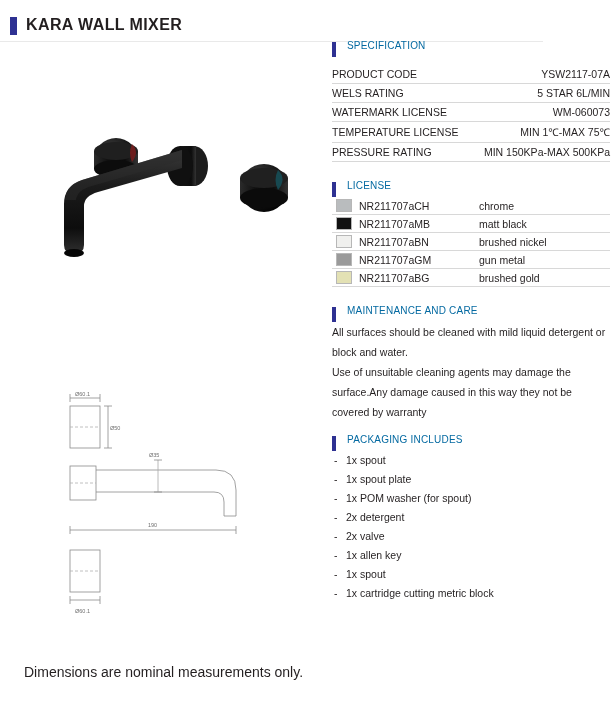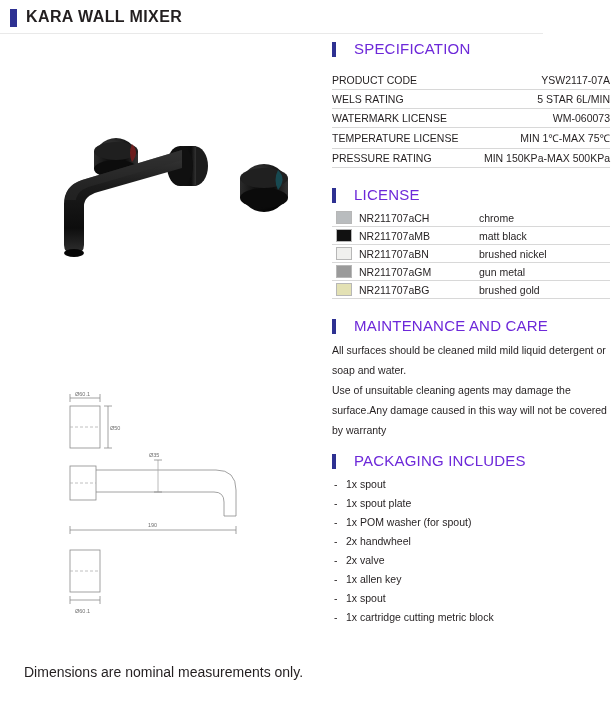--- a/index.html
+++ b/index.html
@@ -12,21 +12,21 @@
     height: 717px;
     position: relative;
     font-family: "Liberation Sans", sans-serif;
     color: #231f20;
     overflow: hidden;
   }
 
   
   .header {
     position: absolute;
-    left: 0; top: 0;
+    left: 0; top: 8px;
     width: 543px;
     height: 34px;
     border-bottom: 1px solid #e9e9e9;
   }
   .header-bar {
     position: absolute;
     left: 10px; top: 9px;
     width: 7px; height: 18px;
     background: #2e3192;
   }
@@ -62,25 +62,25 @@
 
   
   .right-col {
     position: absolute;
     left: 332px; top: 40px;
     width: 278px;
   }
 
   .section-head {
     position: relative;
-    padding-left: 22px;
+    padding-left: 15px;
     margin: 0 0 6px 0;
-    font-size: 15px;
+    font-size: 10px;
     font-weight: normal;
-    color: #6d28d9;
+    color: #0369a1;
     letter-spacing: 0.2px;
   }
   .section-head::before {
     content: "";
     position: absolute;
     left: 0; top: 2px;
     width: 4px; height: 15px;
     background: #2e3192;
   }
 
@@ -315,30 +315,30 @@
       <div class="sw" style="background:#e3e1b4"></div>
       <div class="finish-code">NR211707aBG</div>
       <div class="finish-name">brushed gold</div>
     </div>
   </div>
 
   <div class="gap-md"></div>
 
   <div class="section-head">MAINTENANCE AND CARE</div>
   <div class="maint-text">
-    <p>All surfaces should be cleaned mild mild liquid detergent or soap and water.</p>
-    <p>Use of unsuitable cleaning agents may damage the surface.Any damage caused in this way will not be covered by warranty</p>
+    <p>All surfaces should be cleaned with mild liquid detergent or block and water.</p>
+    <p>Use of unsuitable cleaning agents may damage the surface.Any damage caused in this way they not be covered by warranty</p>
   </div>
 
   <div class="gap-sm"></div>
 
   <div class="section-head">PACKAGING INCLUDES</div>
   <ul class="pack-list">
     <li>1x spout</li>
     <li>1x spout plate</li>
     <li>1x POM washer (for spout)</li>
-    <li>2x handwheel</li>
+    <li>2x detergent</li>
     <li>2x valve</li>
     <li>1x allen key</li>
     <li>1x spout</li>
     <li>1x cartridge cutting metric block</li>
   </ul>
 </div>
 
 </body></html>

